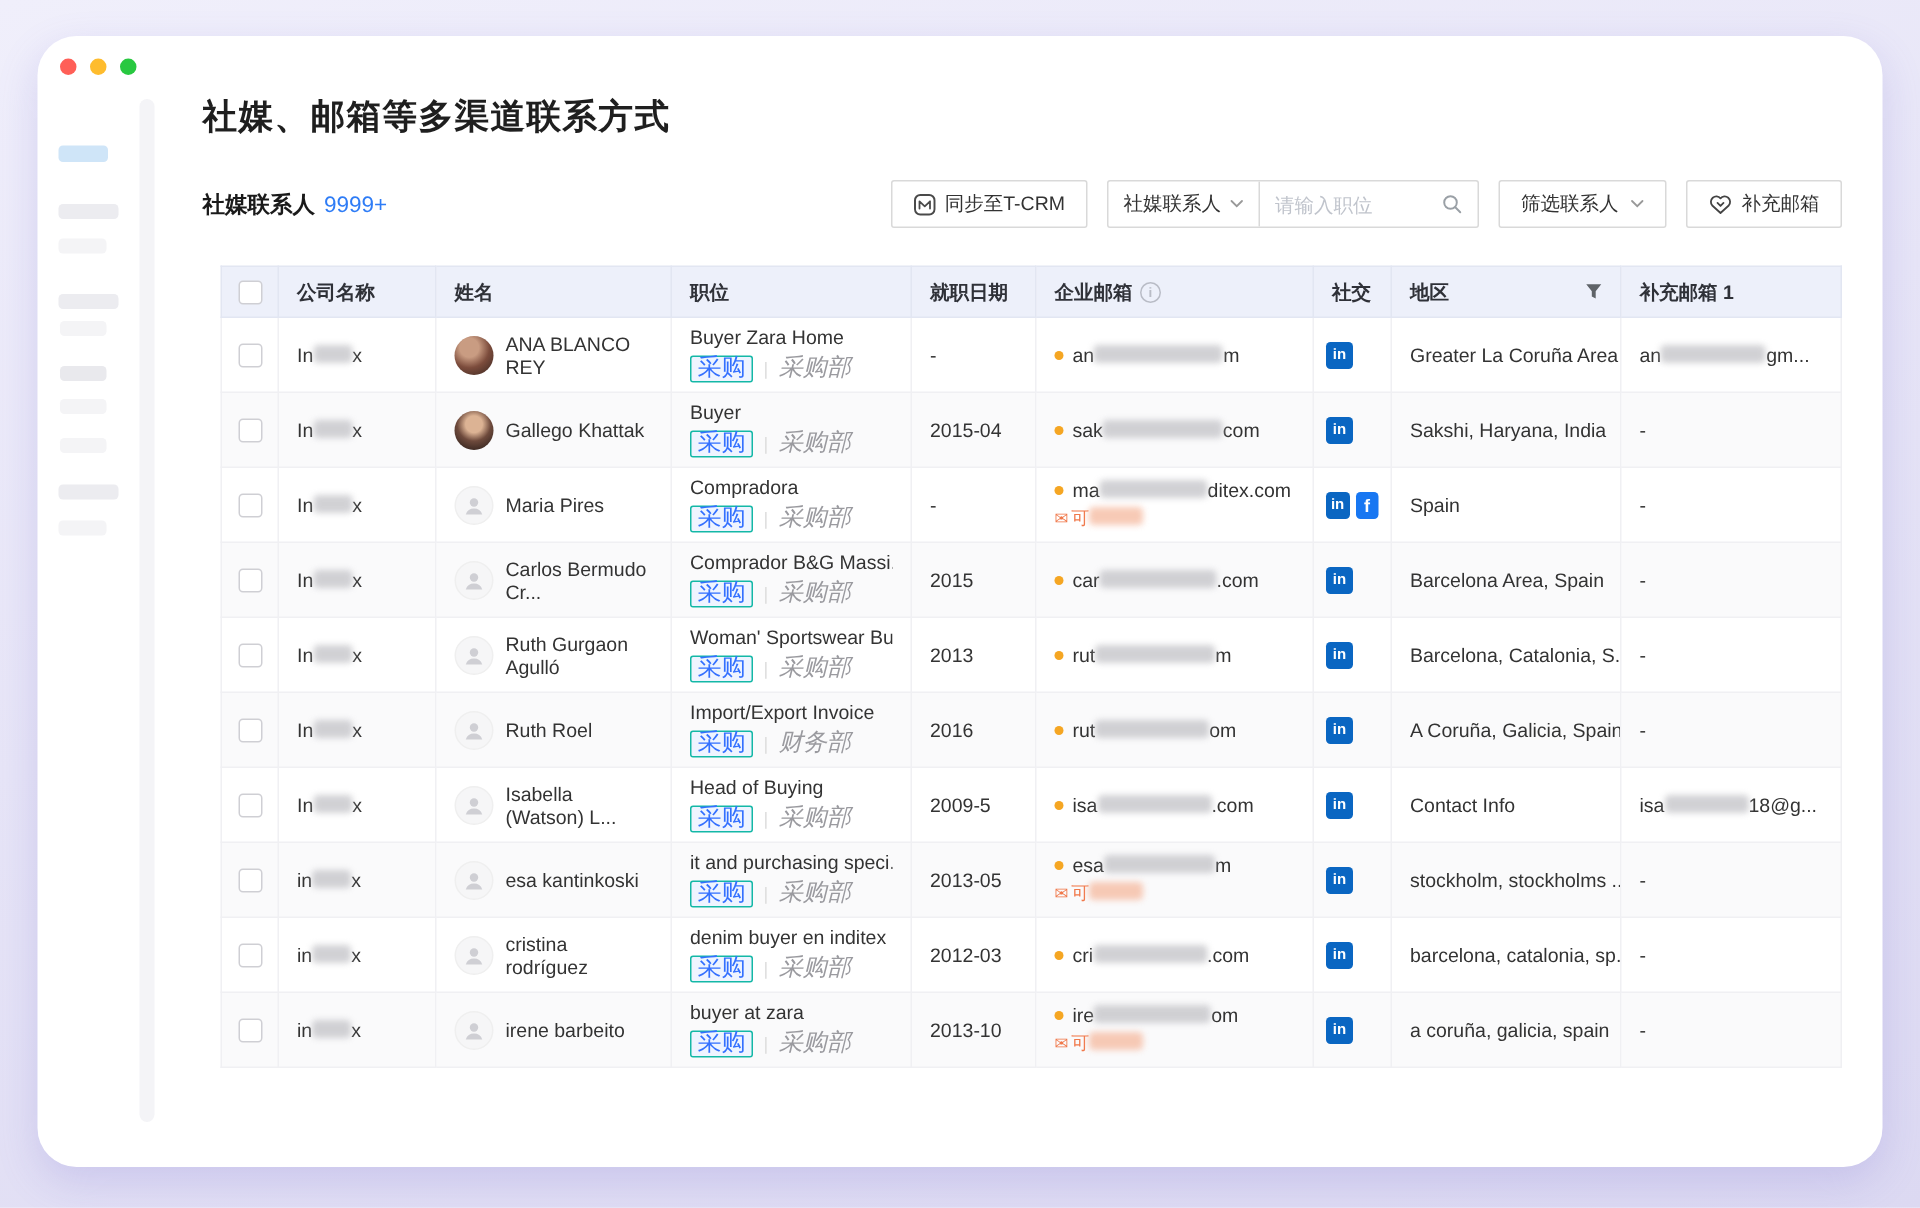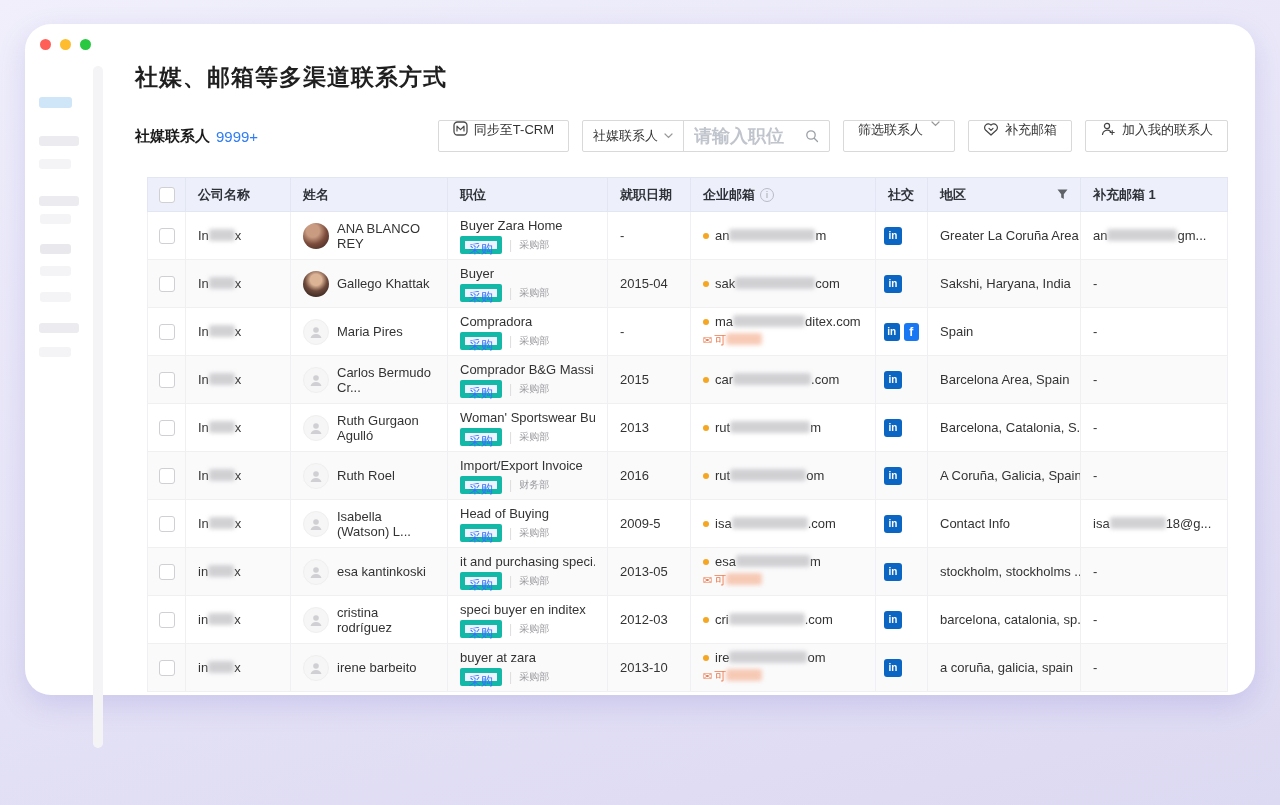--- a/index.html
+++ b/index.html
@@ -1,47 +1,47 @@
 <!DOCTYPE html>
 <html><head>
 <meta charset="utf-8">
 <style>
   * { margin:0; padding:0; box-sizing:border-box; }
   html,body { width:1280px; height:805px; overflow:hidden;
     font-family:"Liberation Sans","DejaVu Sans",sans-serif;
     background:linear-gradient(165deg,#f0effb 0%,#e7e5f7 45%,#dcd9f2 100%); }
 
-  .card { position:absolute; left:25px; top:24px; width:1230px; height:671px;
+  .card { position:absolute; left:25px; top:24px; width:1230px; height:754px;
     background:#fff; border-radius:26px; box-shadow:0 10px 28px rgba(110,100,205,.20); }
 
   .traffic { position:absolute; top:15px; left:15px; display:flex; gap:9px; }
   .dot { width:11px; height:11px; border-radius:50%; }
 
   .skel { position:absolute; border-radius:3px; }
   .divider-strip { position:absolute; left:68px; top:42px; width:10px; height:682px;
     background:#f4f4f7; border-radius:6px; }
 
   .page-title { position:absolute; left:110px; top:38px; font-size:23px; font-weight:700;
     color:#1f1f1f; letter-spacing:1px; }
 
   .toolbar { position:absolute; left:110px; top:96px; width:1093px; height:32px;
     display:flex; align-items:center; }
   .subtitle { font-size:15px; font-weight:700; color:#1a1a1a; }
   .count { font-size:15px; font-weight:500; color:#2e7cf6; margin-left:6px; }
   .controls { margin-left:auto; display:flex; gap:13px; align-items:center; }
-  .btn { height:32px; display:flex; gap:6px; padding:0 14px;
+  .btn { height:32px; display:flex; align-items:center; gap:6px; padding:0 14px;
     background:#fff; border:1px solid #d9d9d9; border-radius:2px; font-size:13px;
     color:#333; cursor:pointer; white-space:nowrap; }
   .chev { width:9px; height:6px; margin-left:2px; }
   .query-group { display:flex; height:32px; border:1px solid #d9d9d9; border-radius:2px; }
   .query-seg { display:flex; align-items:center; gap:4px; padding:0 10px; font-size:13px;
     color:#333; border-right:1px solid #d9d9d9; cursor:pointer; }
   .query-input-wrap { display:flex; align-items:center; padding:0 10px; width:145px; }
-  .query-input { border:none; outline:none; flex:1; font-size:18px; color:#3b82f6;
-    font-family:inherit; min-width:0; background:transparent;font-weight:bold; }
+  .query-input { border:none; outline:none; flex:1; font-size:13px; color:#3b82f6;
+    font-family:inherit; min-width:0; background:transparent; }
   .query-input::placeholder { color:#c0c4cc; }
 
   .tablewrap { position:absolute; left:122px; top:153px; }
   table { table-layout:fixed; width:1080px; border-collapse:collapse; }
   th { height:34px; background:#edf0fa; border:1px solid #e2e6f2; font-size:13px;
     font-weight:600; color:#2f3138; text-align:left; padding:0 12px; }
   td { height:48px; border:1px solid #f0f0f3; font-size:13px; color:#333;
     padding:0 12px; overflow:hidden; }
   tr.even td { background:#fafafb; }
   .th-inner { display:flex; align-items:center; gap:5px; }
@@ -55,24 +55,24 @@
 
   .namecell { display:flex; align-items:center; gap:8px; }
   .avatar { width:26px; height:26px; border-radius:50%; flex:0 0 26px;
     display:flex; align-items:center; justify-content:center; overflow:hidden; }
   .avatar.placeholder { background:#f6f6f7; border:1px solid #efefef; }
   .avatar.photo-1 { background:radial-gradient(circle at 38% 30%,#c99c82 0 26%,#7c4c3c 55%,#34241f 100%); }
   .avatar.photo-2 { background:radial-gradient(circle at 50% 34%,#dcb394 0 26%,#6e4a3c 52%,#1e1614 100%); }
   .poscell { padding:5px 12px; }
   .pos-title { font-size:13px; color:#333; white-space:nowrap; overflow:hidden; }
   .pos-tags { display:flex; align-items:center; gap:7px; margin-top:3px; }
-  .tag-blue { font-size:12px; color:#3370ff; background:#eef4ff; border:5px solid #14b8a6;
+  .tag-blue { font-size:16px; color:#3370ff; background:#eef4ff; border:1px solid #14b8a6;
     border-radius:2px; padding:0 4px; line-height:16px; height:18px; }
   .tag-sep { color:#ddd; font-size:12px; }
-  .dept { font-size:10px; color:#9a9a9f; white-space:nowrap; }
+  .dept { font-size:16px; color:#9a9a9f; white-space:nowrap;font-style:italic; }
 
   .email-line { display:flex; align-items:center; gap:6px; white-space:nowrap; }
   .email-dot { width:6px; height:6px; border-radius:50%; background:#f5a623; flex:0 0 6px; }
   .reach { display:flex; align-items:center; gap:2px; margin-top:3px; color:#f0784a;
     font-size:12px; }
   .reach .ri { font-size:11px; }
 
   .social-cell { padding:0 8px; }
   .sicons { display:flex; gap:4px; align-items:center; }
   .sico { width:18px; height:18px; border-radius:3px; color:#fff; font-weight:700;
@@ -150,28 +150,20 @@
       </button>
 
       <button class="btn">
         <svg width="16" height="16" viewBox="0 0 16 16">
           <path d="M8 14 L2.5 9 A3.6 3.6 0 0 1 8 4.2 A3.6 3.6 0 0 1 13.5 9 Z" fill="none" stroke="#444" stroke-width="1.2" stroke-linejoin="round"></path>
           <path d="M6 7.3 L8 9.3 L10 7.3" fill="none" stroke="#444" stroke-width="1.2" stroke-linecap="round" stroke-linejoin="round"></path>
         </svg>
         <span>补充邮箱</span>
       </button>
 
-      <button class="btn">
-        <svg width="16" height="16" viewBox="0 0 16 16">
-          <circle cx="7" cy="5" r="2.6" fill="none" stroke="#444" stroke-width="1.2"></circle>
-          <path d="M2.5 13.5 A4.8 4.8 0 0 1 10.5 10.5" fill="none" stroke="#444" stroke-width="1.2" stroke-linecap="round"></path>
-          <path d="M12.2 9.5 V13.5 M10.2 11.5 H14.2" stroke="#444" stroke-width="1.2" stroke-linecap="round"></path>
-        </svg>
-        <span>加入我的联系人</span>
-      </button>
     </div>
   </div>
 
   <div class="tablewrap">
     <table>
       <colgroup>
         <col style="width:38px">
           <col style="width:105px">
           <col style="width:157px">
         <col style="width:160px">
@@ -510,21 +502,21 @@
                 <span class="avatar placeholder">
                   <svg width="16" height="16" viewBox="0 0 16 16">
                     <circle cx="8" cy="6" r="2.8" fill="#cfcfd4"></circle>
                     <path d="M2.5 14 A5.8 5.8 0 0 1 13.5 14 Z" fill="#cfcfd4"></path>
                   </svg>
                 </span>
                 <span>cristina rodríguez</span>
               </div>
             </td>
             <td class="poscell">
-              <div class="pos-title">speci buyer en inditex</div>
+              <div class="pos-title">denim buyer en inditex</div>
               <div class="pos-tags">
                 <span class="tag-blue">采购</span>
                 <span class="tag-sep">|</span>
                 <span class="dept">采购部</span>
               </div>
             </td>
             <td><span class="date-txt">2012-03</span></td>
             <td class="poscell">
               <div class="email-line">
                 <span class="email-dot"></span>

